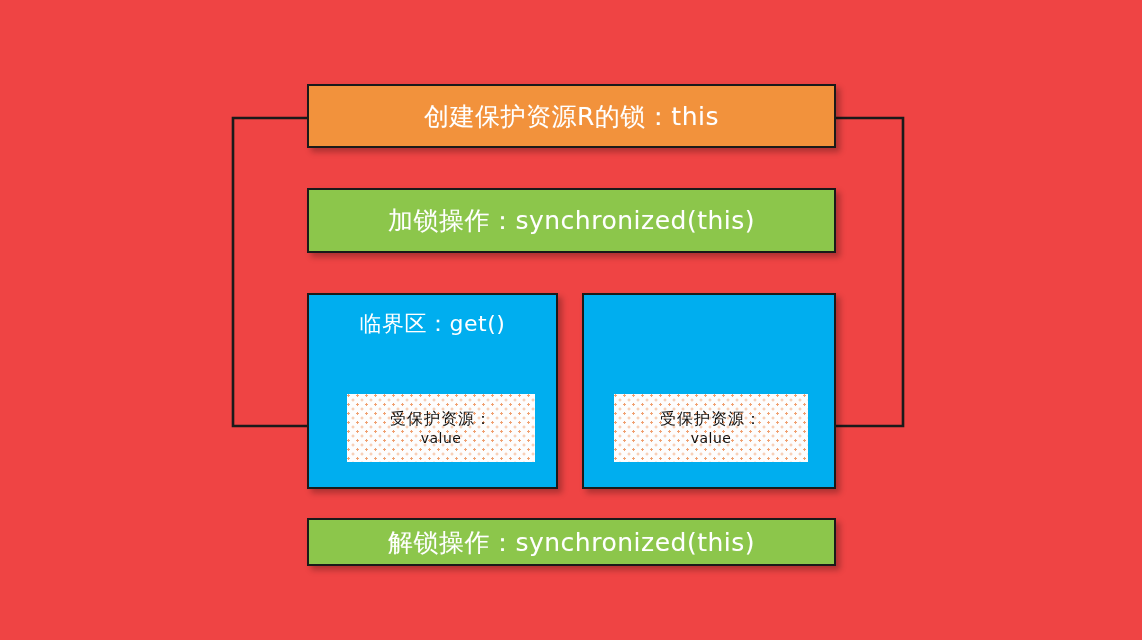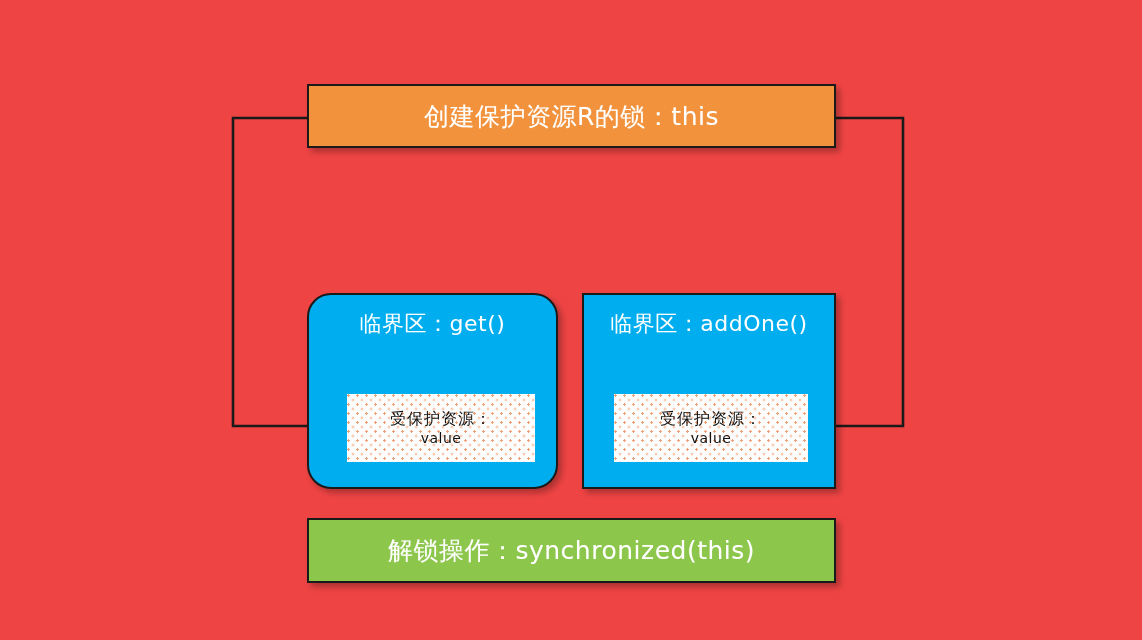--- a/index.html
+++ b/index.html
@@ -47,29 +47,28 @@
     width: 529px; height: 64px;
   }
 
   
   #lock-acquire-box {
     left: 307px; top: 188px;
     width: 529px; height: 65px;
   }
   #lock-release-box {
     left: 307px; top: 518px;
-    width: 529px; height: 65px;
+    width: 529px; height: 48px;
   }
 
   
   #critical-section-get {
     left: 307px; top: 293px;
     width: 251px; height: 196px;
     display: block;
-    border-radius: 24px;
   }
   #critical-section-addone {
     left: 582px; top: 293px;
     width: 254px; height: 196px;
     display: block;
   }
   .cs-title {
     position: absolute;
     top: 14px;
     left: 0; right: 0;
@@ -137,31 +136,33 @@
     <g>
       <path d="M 836 118 L 903 118 L 903 426 L 825 426" fill="none" stroke="#1a1a1a" stroke-width="2.6"></path>
       <polygon points="825,417 806,426 825,435" fill="#1a1a1a"></polygon>
     </g>
   </svg>
 
   <div class="box box-orange" id="lock-create-box">
     <span class="band-label">创建保护资源R的锁：this</span>
   </div>
 
+  <div class="box box-green" id="lock-acquire-box">
+    <span class="band-label">加锁操作：synchronized(this)</span>
+  </div>
 
   <div class="box box-blue" id="critical-section-get">
     <div class="cs-title">临界区：get()</div>
     <div class="resource-box" id="resource-box-get">
       <div class="resource-line-1">受保护资源：</div>
       <div class="resource-line-2">value</div>
     </div>
   </div>
 
   <div class="box box-blue" id="critical-section-addone">
-    <div class="cs-title">临界区：addOne()</div>
     <div class="resource-box" id="resource-box-addone">
       <div class="resource-line-1">受保护资源：</div>
       <div class="resource-line-2">value</div>
     </div>
   </div>
 
   <div class="box box-green" id="lock-release-box">
     <span class="band-label">解锁操作：synchronized(this)</span>
   </div>
 

